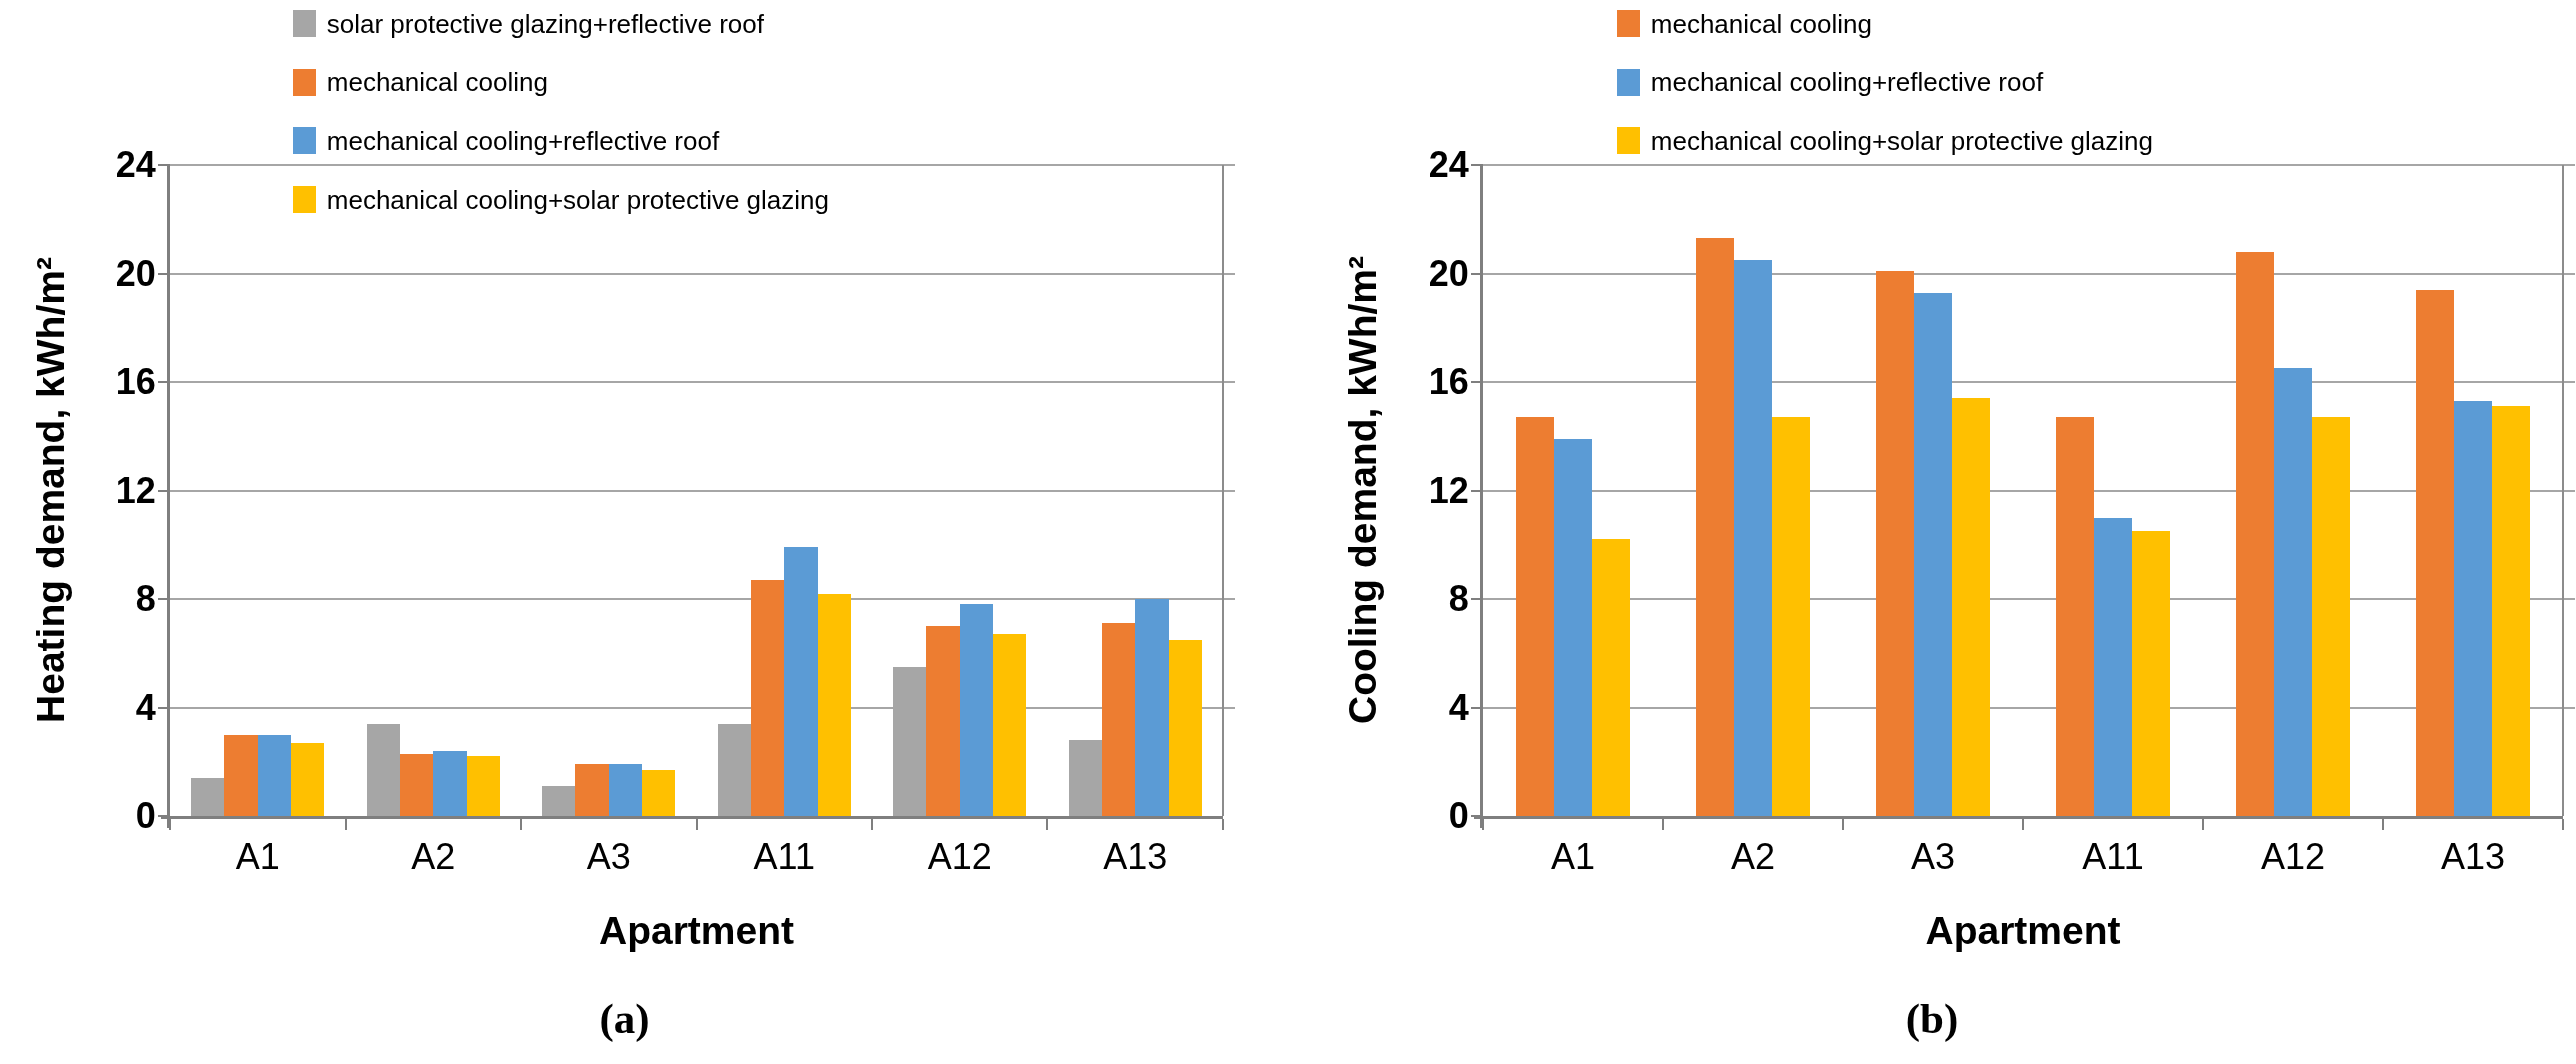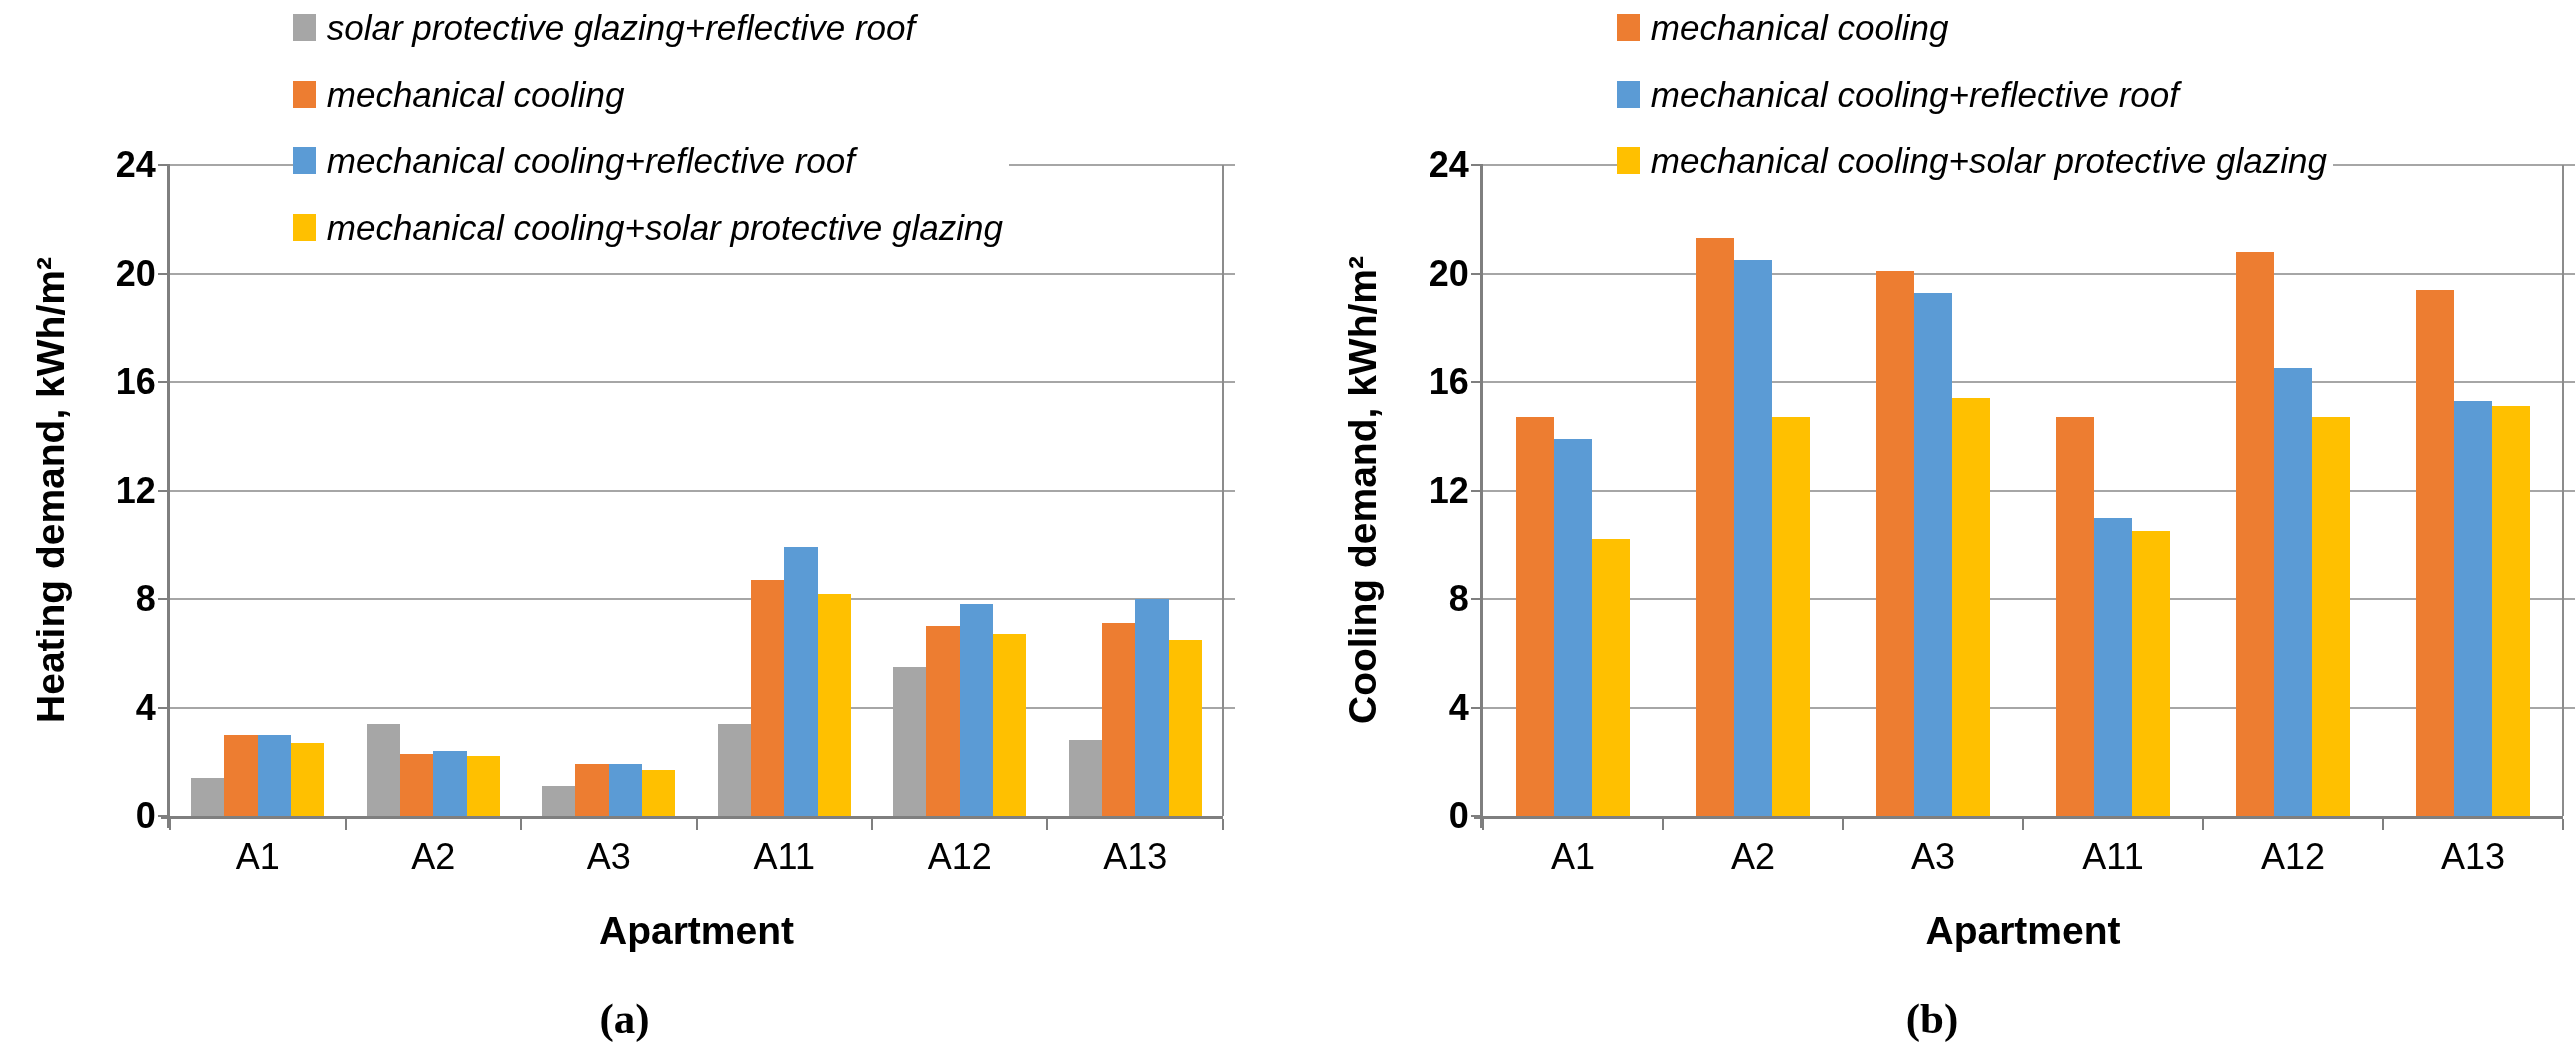--- a/index.html
+++ b/index.html
@@ -31,21 +31,21 @@
   .ylabel{position:absolute;transform:translate(-50%,-50%) rotate(-90deg);white-space:nowrap;
           font-size:39px;font-weight:bold;}
   .xlabel{position:absolute;text-align:center;font-size:39px;font-weight:bold;}
   .caption{position:absolute;left:0;width:1249px;text-align:center;
            font-family:"Liberation Serif",serif;font-size:43px;font-weight:bold;}
 
   
   .legend{position:absolute;display:flex;flex-direction:column;gap:29px;z-index:5;}
   .legend-item{display:flex;align-items:center;background:#ffffff;padding:1.3px 6.5px 1.3px 0;}
   .legend-swatch{width:23.4px;height:27px;margin-right:10.4px;flex:0 0 auto;}
-  .legend-label{font-size:35px;line-height:1.0;white-space:nowrap;font-style:italic;}
+  .legend-label{font-size:26px;line-height:1.0;white-space:nowrap;}
 </style>
 </head>
 <body>
 
 <div class="figure">
 
   <section class="panel" style="left:0;">
     <div class="ylabel" style="left:51px;top:490px;">Heating demand, kWh/m²</div>
     <div class="yticks" style="left:0;top:165px;width:170px;height:651px;">
         <div class="ytick-label" style="bottom: 0%;">0</div>

